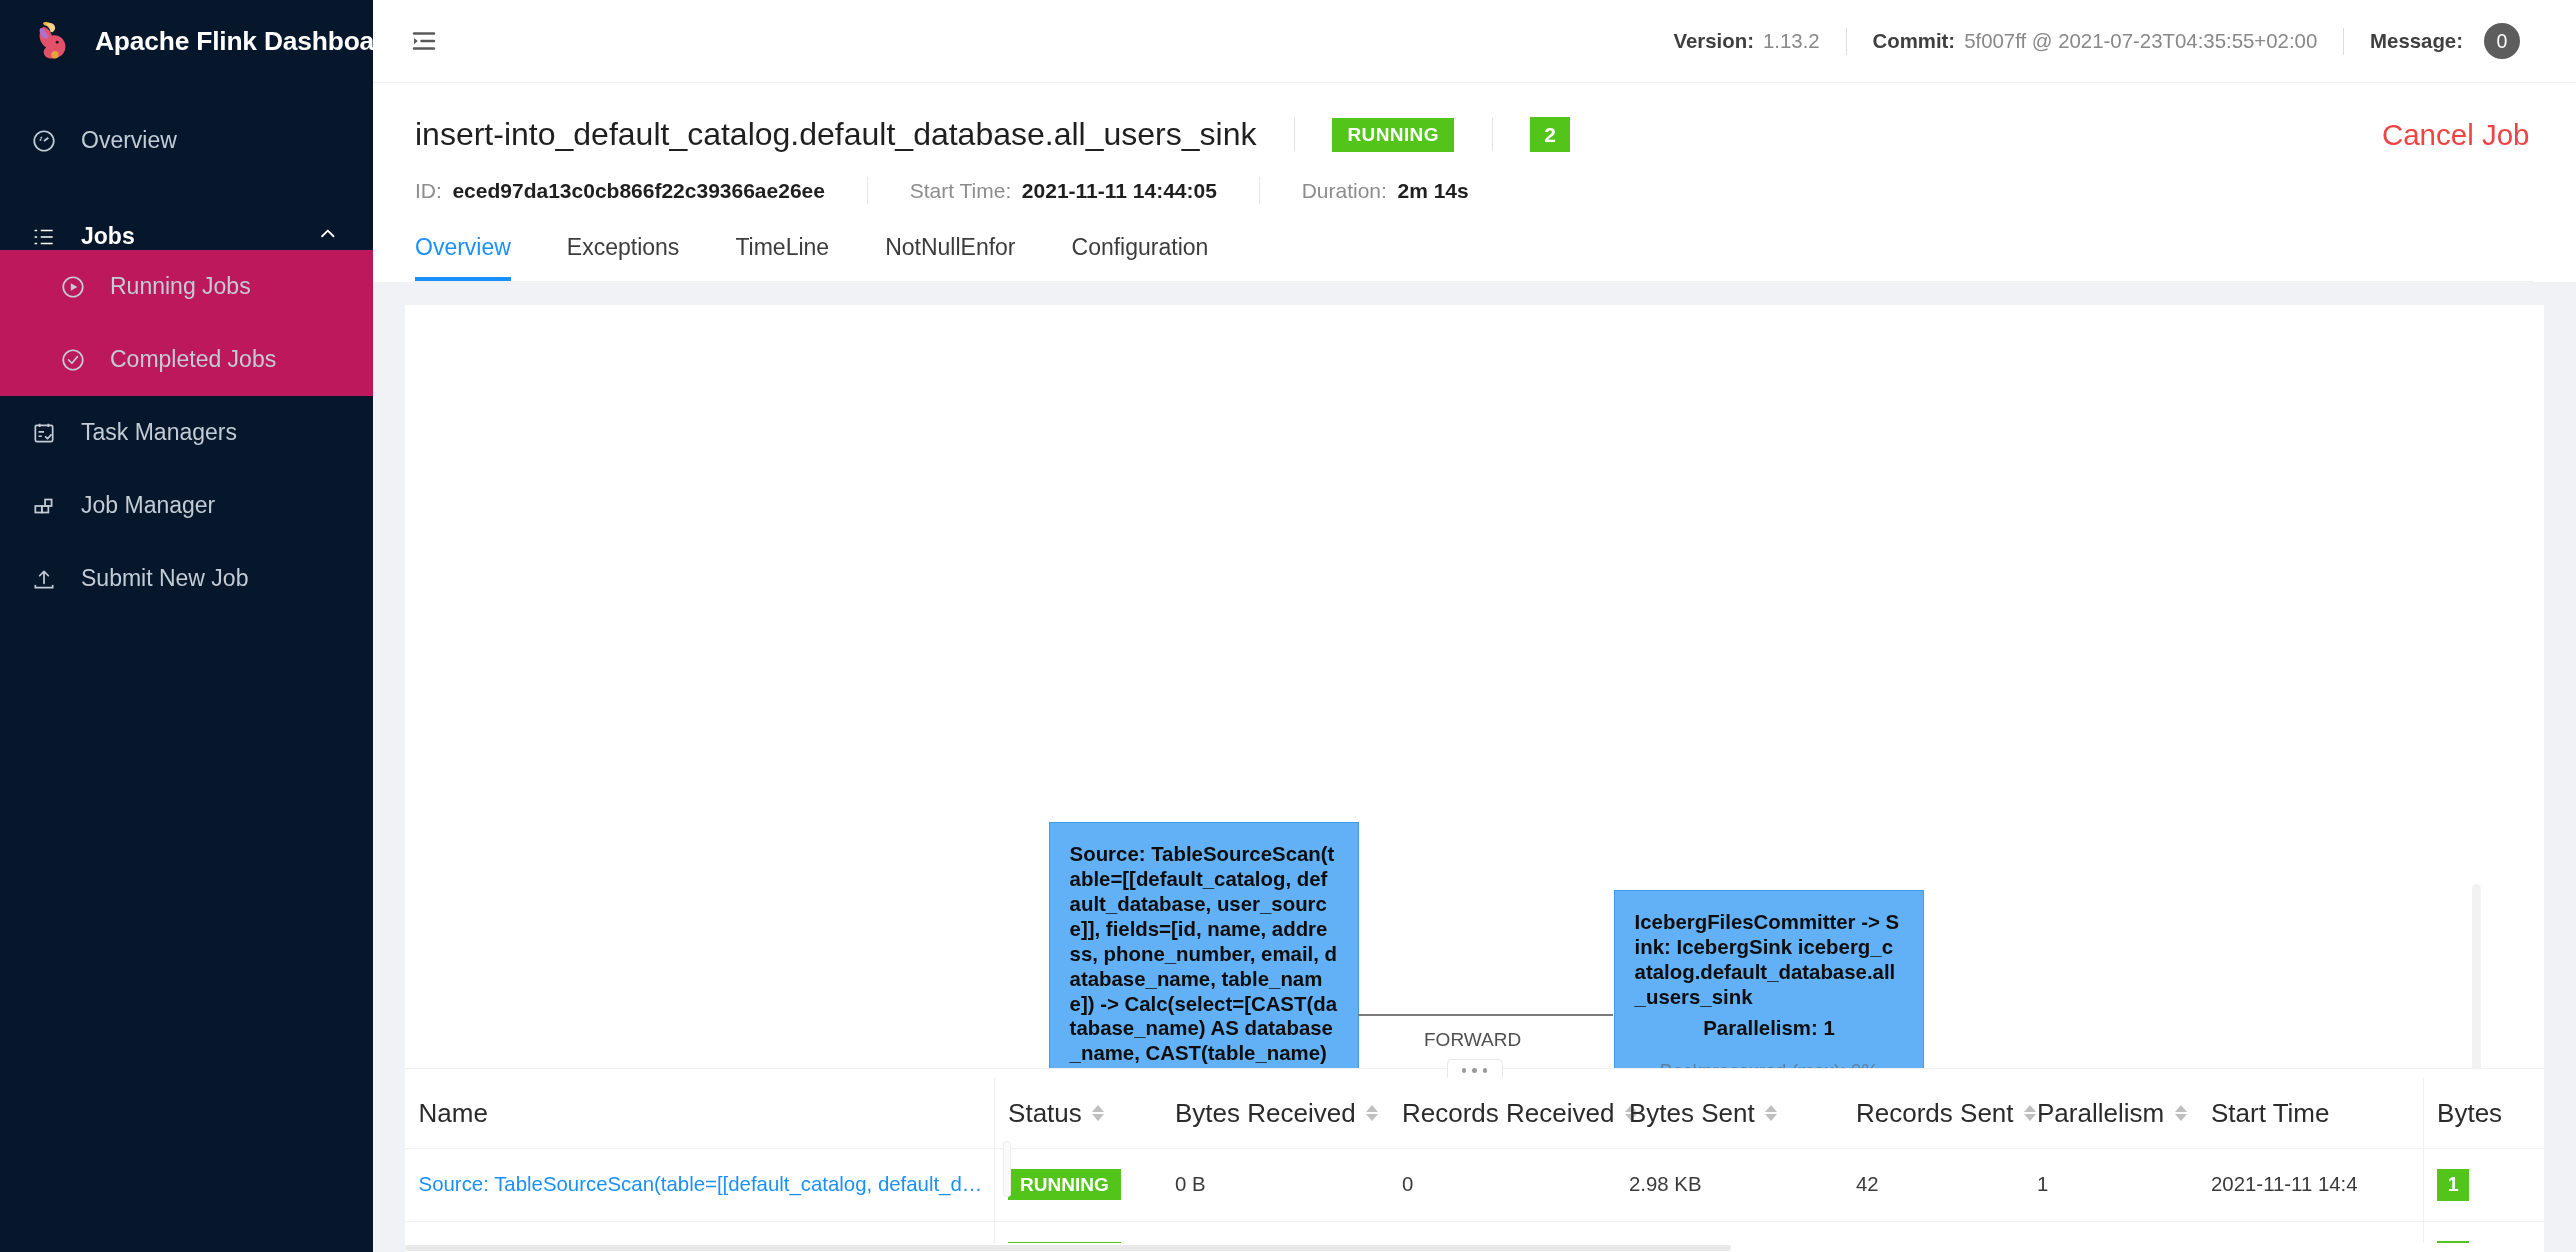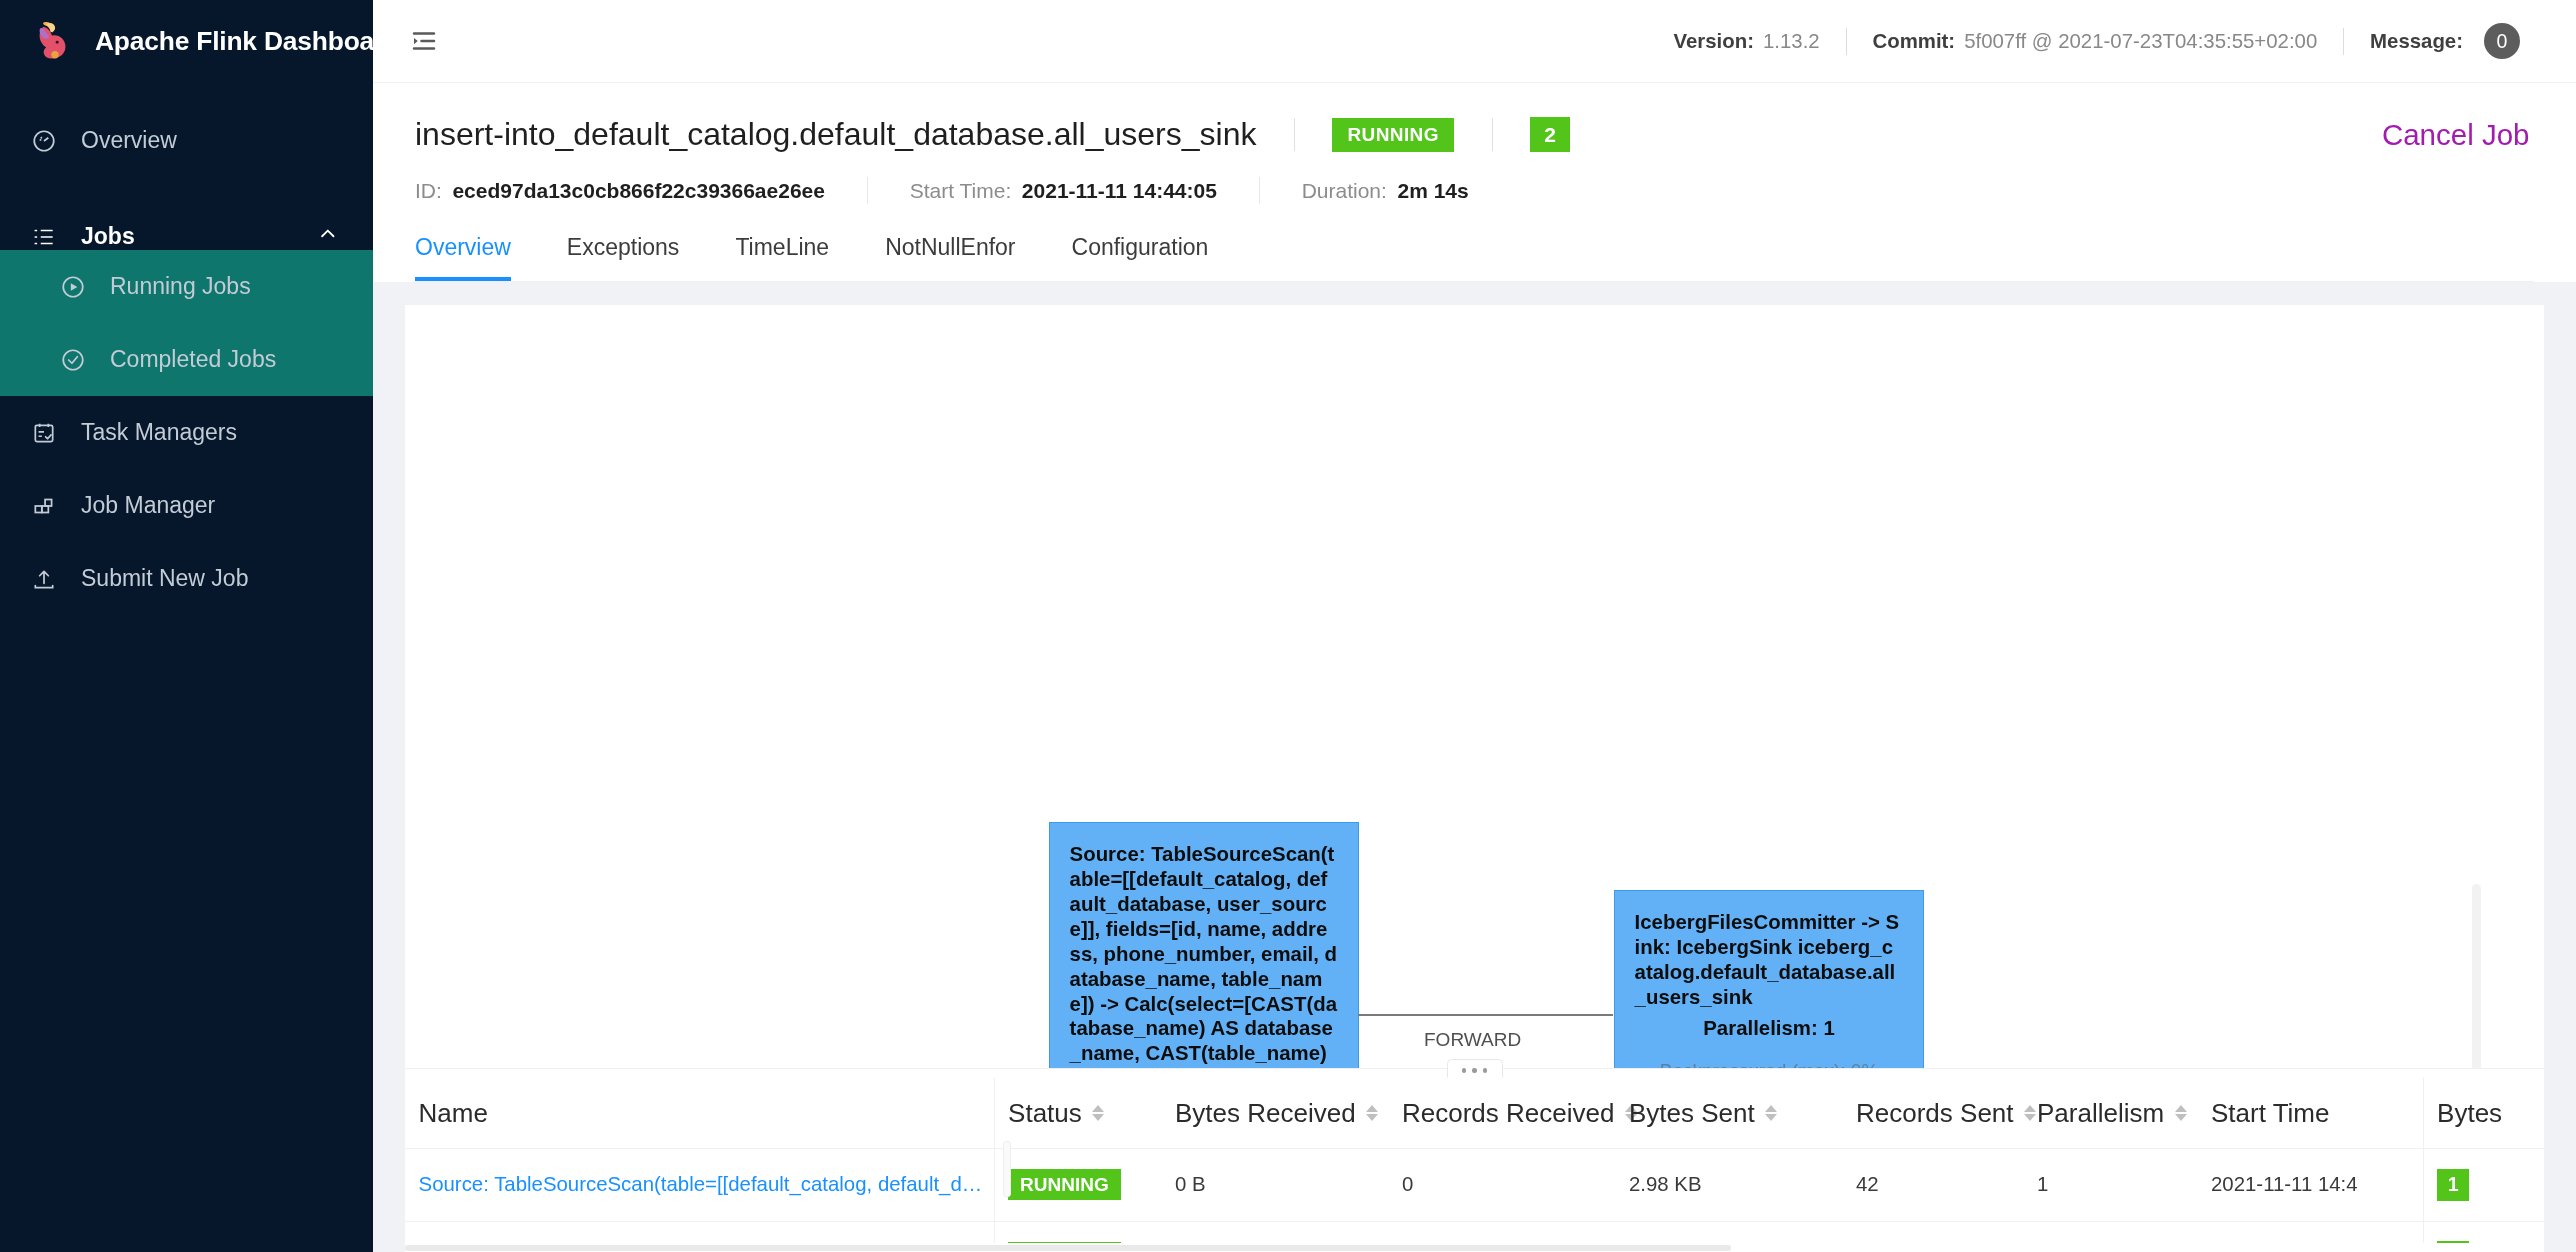--- a/index.html
+++ b/index.html
@@ -29,21 +29,21 @@
   .nav { margin-top: 21px; }
   .nav-item {
     height: 73px; display: flex; align-items: center;
     padding-left: 30px; gap: 24px; cursor: pointer;
     color: #c3ccd6; font-size: 23px;
   }
   .nav-item.active { color: #ffffff; font-weight: bold; align-items: flex-end; }
   .nav-item .ic { width: 27px; height: 27px; flex: 0 0 27px;
     display: flex; align-items: center; justify-content: center; }
   .nav-item .ic svg { width: 26px; height: 26px; }
-  .subnav { background: #0f766e; }
+  .subnav { background: #be185d; }
   .subnav .nav-item { padding-left: 59px; font-size: 23px; color: #c3ccd6; }
   .caret { margin-left: auto; margin-right: 35px; }
   .caret svg { width: 19.6px; height: 19.6px; }
 
   
   .main { flex: 1; height: 1252px; display: flex; flex-direction: column;
           background: #ffffff; overflow: hidden; }
 
   .topbar {
     height: 83px; background: #ffffff; display: flex; align-items: center;
@@ -70,21 +70,21 @@
   .vsep { width: 0.8px; height: 33px; background: #e0e0e0; margin: 0 19.6px; }
   .tag-green {
     background: #52c41a; color: #ffffff; font-size: 19px; font-weight: bold;
     padding: 6px 15px; letter-spacing: 0.4px;
   }
   .tag-count {
     background: #52c41a; color: #ffffff; font-size: 21px; font-weight: bold;
     padding: 5.3px 14.4px;
   }
   .cancel-job {
-    margin-left: auto; color: #a21caf; font-size: 29.5px; cursor: pointer;
+    margin-left: auto; color: #ef4444; font-size: 29.5px; cursor: pointer;
     white-space: nowrap; padding-right: 4.5px;
   }
   .jobhead-row2 {
     display: flex; align-items: center; margin-top: 24px; font-size: 21px;
   }
   .kv { display: flex; align-items: baseline; gap: 10.6px; white-space: nowrap; }
   .kv .k { color: #8c8c8c; }
   .kv .v { color: #1f1f1f; font-weight: bold; }
   .vsep2 { width: 0.8px; height: 27px; background: #e8e8e8; margin: 0 42px; }
 

